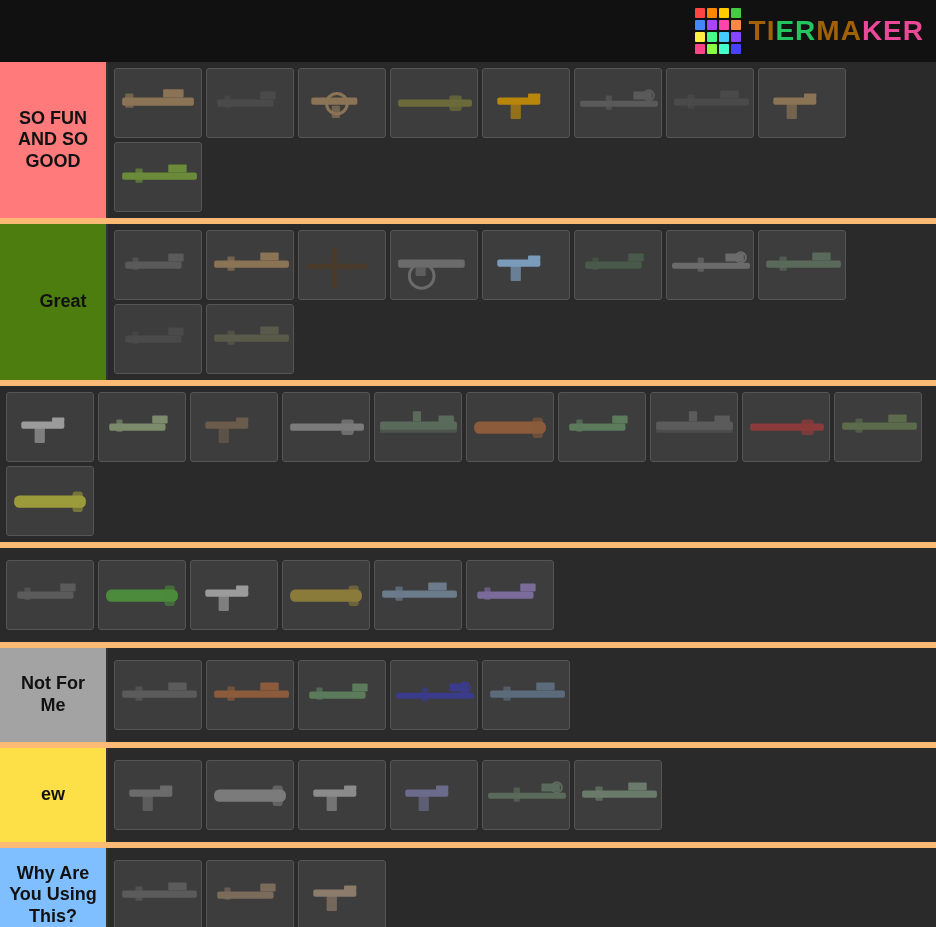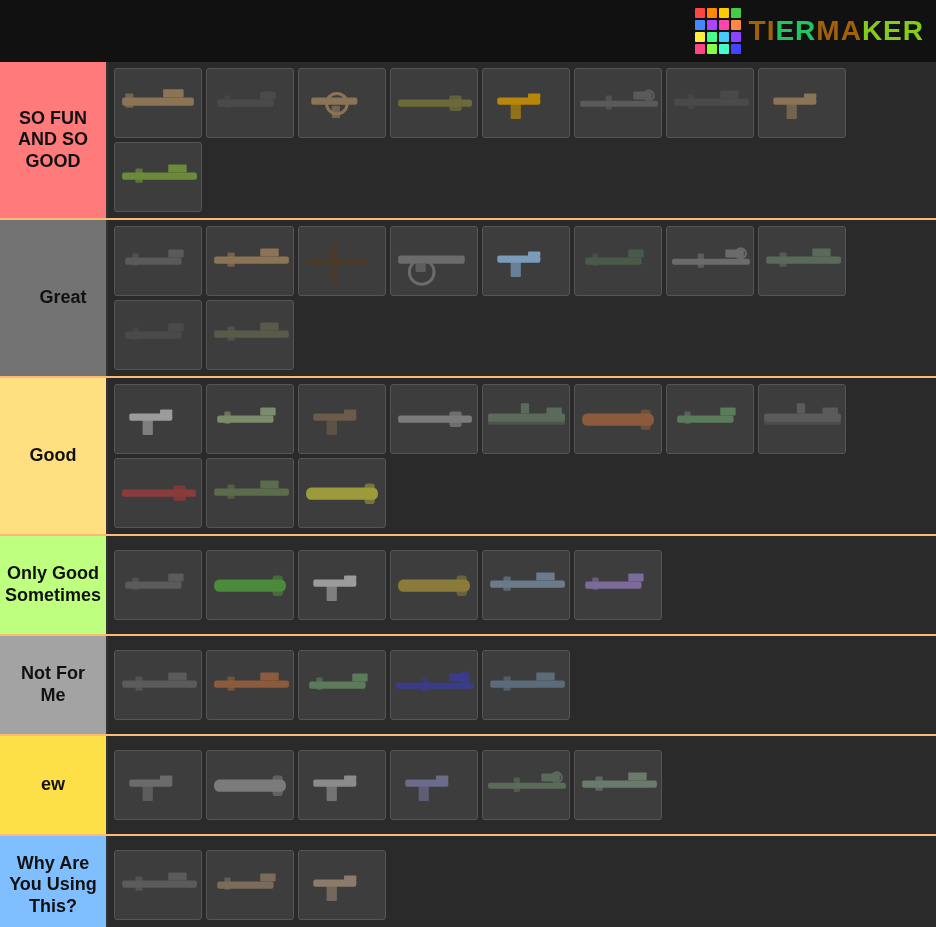--- a/index.html
+++ b/index.html
@@ -40,21 +40,21 @@
     .logo-text {
       font-size: 28px;
       font-weight: bold;
       color: white;
       letter-spacing: 1px;
       text-transform: uppercase;
     }
 
     .tier-row {
       display: flex;
-      border-bottom: 2px solid #fdba74;
+      border-bottom: 6px solid #fdba74;
       min-height: 100px;
     }
 
     .tier-label {
       width: 108px;
       min-width: 108px;
       display: flex;
       align-items: center;
       justify-content: center;
       text-align: center;
@@ -112,21 +112,21 @@
         <div class="logo-cell" style="background: rgb(255, 238, 68);"></div>
         <div class="logo-cell" style="background: rgb(68, 255, 136);"></div>
         <div class="logo-cell" style="background: rgb(68, 204, 255);"></div>
         <div class="logo-cell" style="background: rgb(136, 68, 255);"></div>
         <div class="logo-cell" style="background: rgb(255, 68, 136);"></div>
         <div class="logo-cell" style="background: rgb(136, 255, 68);"></div>
         <div class="logo-cell" style="background: rgb(68, 255, 204);"></div>
         <div class="logo-cell" style="background: rgb(68, 68, 255);"></div>
       </div>
     <div class="logo-text">
-      <span style="color:#a16207">Ti</span><span style="color:#22c55e">ER</span><span style="color:#a16207">MA</span><span style="color:#84cc16">KER</span>
+      <span style="color:#a16207">Ti</span><span style="color:#22c55e">ER</span><span style="color:#a16207">MA</span><span style="color:#ec4899">KER</span>
     </div>
   </div>
 </div>
 
 <div id="tier-list">
 <div class="tier-row">
       <div class="tier-label" style="background: rgb(255, 123, 123);">SO FUN AND SO GOOD</div>
       <div class="tier-items">
         <div class="weapon-box">
           <svg viewBox="0 0 80 55" xmlns="http://www.w3.org/2000/svg">
@@ -187,21 +187,21 @@
         <div class="weapon-box">
           <svg viewBox="0 0 80 55" xmlns="http://www.w3.org/2000/svg">
             <rect x="5" y="23" width="73" height="7" rx="2" fill="#6B8B3A"></rect>
             <rect x="50" y="15" width="18" height="8" rx="1" fill="#6B8B3A"></rect>
             <rect x="18" y="19" width="7" height="14" rx="1" fill="#6B8B3A" opacity="0.7"></rect>
           </svg>
         </div>
       </div>
     </div>
     <div class="tier-row">
-      <div class="tier-label" style="background: #737373; padding-left: 28px;">Great</div>
+      <div class="tier-label" style="background: #4d7c0f; padding-left: 28px;">Great</div>
       <div class="tier-items">
         <div class="weapon-box">
           <svg viewBox="0 0 80 55" xmlns="http://www.w3.org/2000/svg">
             <rect x="8" y="24" width="55" height="7" rx="2" fill="#5a5a5a"></rect>
             <rect x="50" y="16" width="15" height="8" rx="1" fill="#5a5a5a"></rect>
             <rect x="15" y="20" width="6" height="12" rx="1" fill="#5a5a5a" opacity="0.7"></rect>
           </svg>
         </div>
         <div class="weapon-box">
           <svg viewBox="0 0 80 55" xmlns="http://www.w3.org/2000/svg">
@@ -263,21 +263,20 @@
         <div class="weapon-box">
           <svg viewBox="0 0 80 55" xmlns="http://www.w3.org/2000/svg">
             <rect x="5" y="23" width="73" height="7" rx="2" fill="#5a5a4a"></rect>
             <rect x="50" y="15" width="18" height="8" rx="1" fill="#5a5a4a"></rect>
             <rect x="18" y="19" width="7" height="14" rx="1" fill="#5a5a4a" opacity="0.7"></rect>
           </svg>
         </div>
       </div>
     </div>
     <div class="tier-row">
-      <div class="tier-label" style="background: rgb(255, 223, 127);">Good</div>
       <div class="tier-items">
         <div class="weapon-box">
           <svg viewBox="0 0 80 55" xmlns="http://www.w3.org/2000/svg">
             <rect x="12" y="22" width="42" height="7" rx="2" fill="#9B9B9B"></rect>
             <rect x="25" y="28" width="10" height="15" rx="1" fill="#9B9B9B" opacity="0.7"></rect>
             <rect x="42" y="18" width="12" height="5" rx="1" fill="#9B9B9B"></rect>
           </svg>
         </div>
         <div class="weapon-box">
           <svg viewBox="0 0 80 55" xmlns="http://www.w3.org/2000/svg">
@@ -343,21 +342,20 @@
         </div>
         <div class="weapon-box">
           <svg viewBox="0 0 80 55" xmlns="http://www.w3.org/2000/svg">
             <rect x="5" y="22" width="70" height="12" rx="5" fill="#9B9B3B"></rect>
             <rect x="62" y="18" width="10" height="20" rx="3" fill="#9B9B3B" opacity="0.6"></rect>
           </svg>
         </div>
       </div>
     </div>
     <div class="tier-row">
-      <div class="tier-label" style="background: rgb(191, 255, 127);">Only Good Sometimes</div>
       <div class="tier-items">
         <div class="weapon-box">
           <svg viewBox="0 0 80 55" xmlns="http://www.w3.org/2000/svg">
             <rect x="8" y="24" width="55" height="7" rx="2" fill="#5B5B5B"></rect>
             <rect x="50" y="16" width="15" height="8" rx="1" fill="#5B5B5B"></rect>
             <rect x="15" y="20" width="6" height="12" rx="1" fill="#5B5B5B" opacity="0.7"></rect>
           </svg>
         </div>
         <div class="weapon-box">
           <svg viewBox="0 0 80 55" xmlns="http://www.w3.org/2000/svg">

